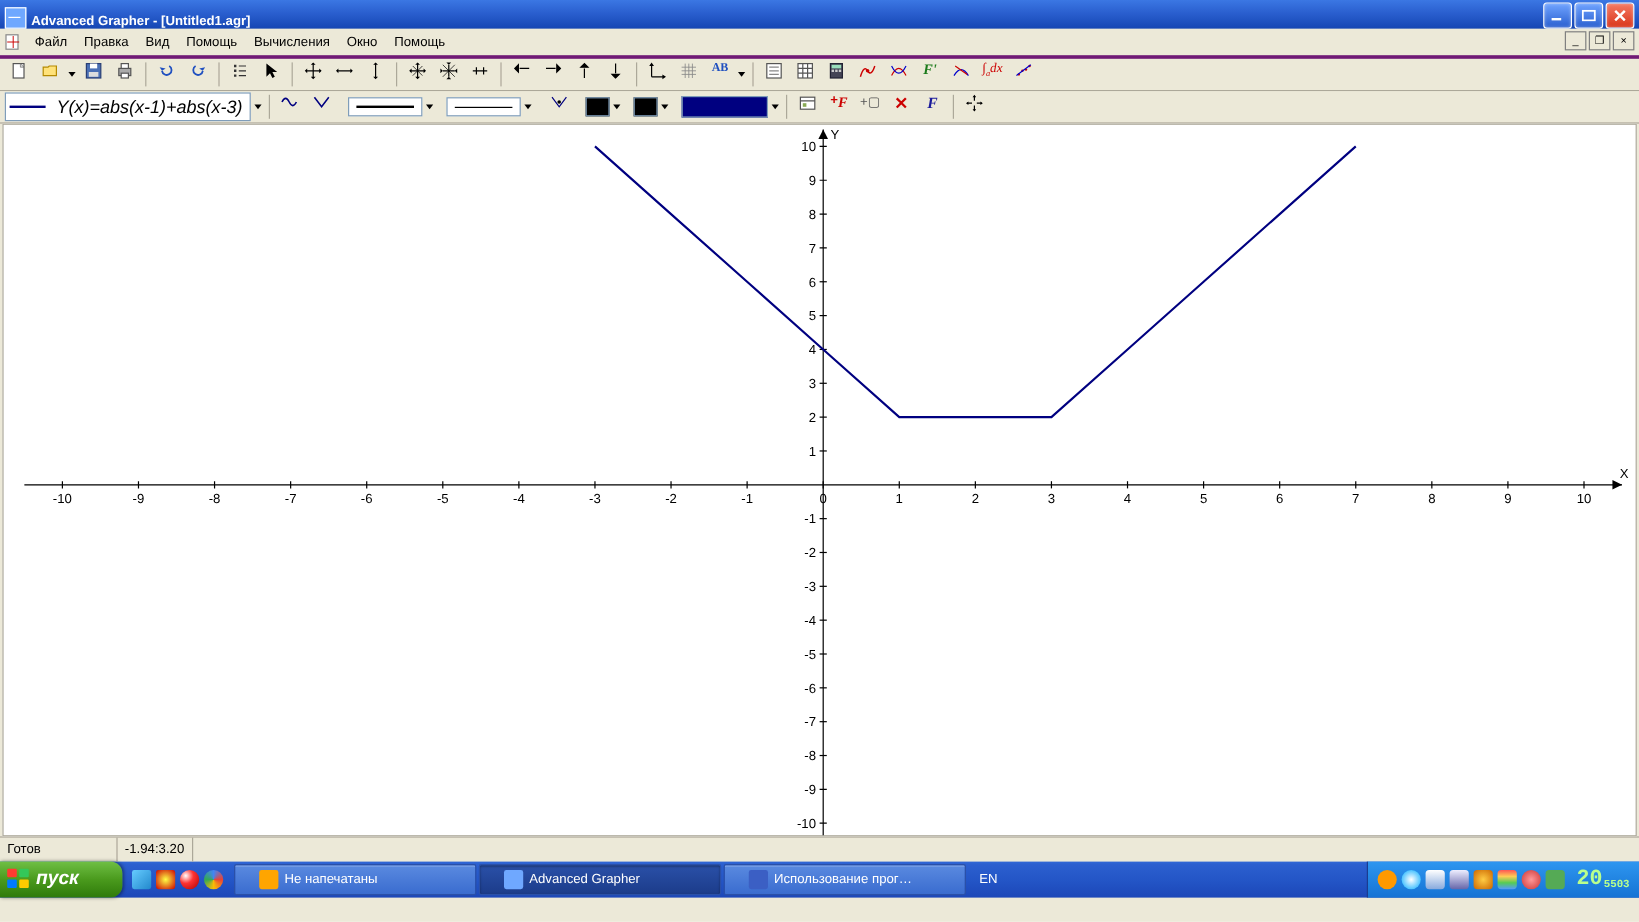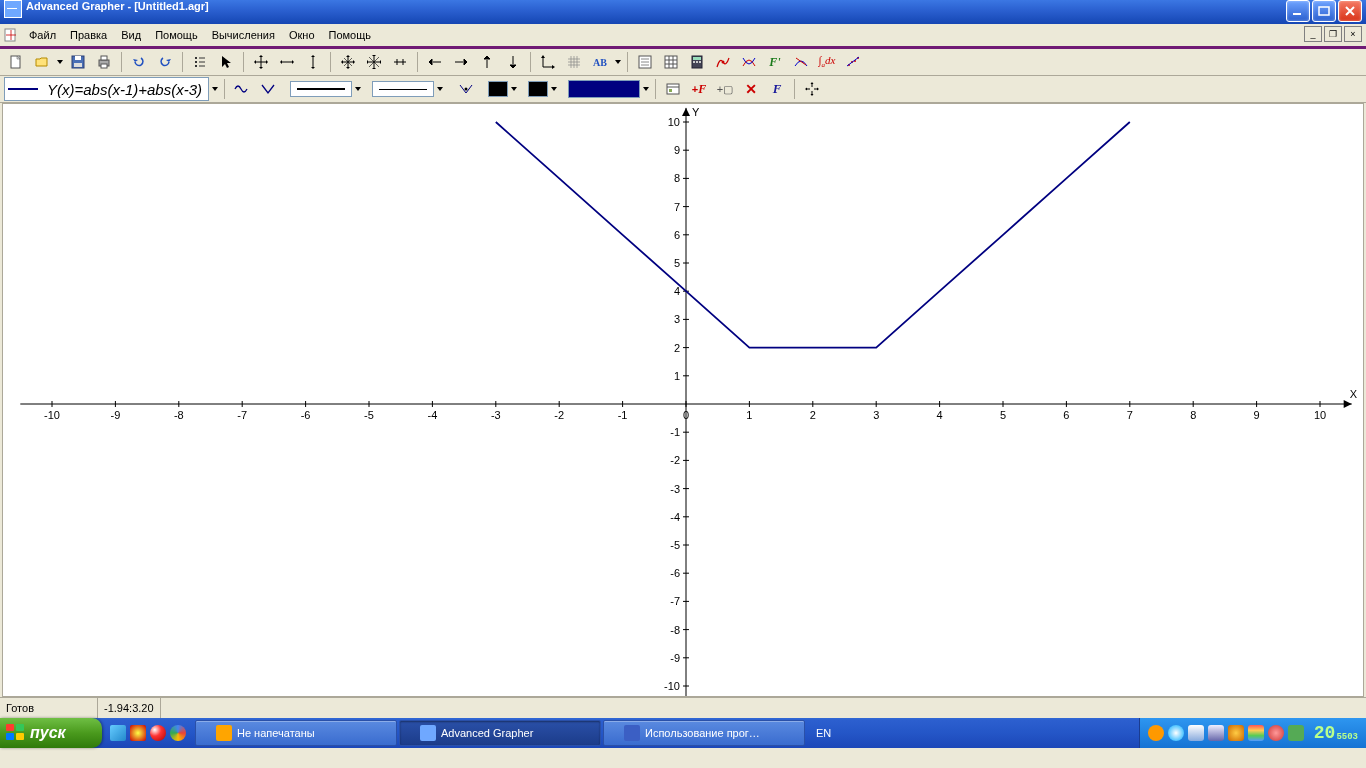--- a/index.html
+++ b/index.html
@@ -1,35 +1,35 @@
 <!DOCTYPE html>
 <html><head>
 <meta charset="utf-8">
 <style>
   html, body { margin:0; padding:0; width:1366px; height:768px; font-family:"Tahoma",sans-serif; font-size:11px; overflow:hidden; background:#ece9d8; }
   
-  .titlebar { height:24px; background:linear-gradient(to bottom,#3b77e3 0%,#2a5fcf 45%,#1546b3 100%); color:#fff; display:flex; align-items:flex-start; padding:0 4px; }
+  .titlebar { height:24px; background:linear-gradient(to bottom,#3b77e3 0%,#2a5fcf 45%,#1546b3 100%); color:#fff; display:flex; align-items:flex-end; padding:0 4px; }
   .titlebar .app-icon { width:16px; height:16px; background:#6fa8ff; border:1px solid #fff; margin-right:4px; position:relative; }
   .titlebar .app-icon::after { content:""; position:absolute; left:2px; top:7px; width:10px; height:0; border-top:1px solid #fff; }
   .titlebar .title-text { font-weight:bold; flex:0 0 auto; }
   .titlebar .spacer { flex:1; }
   .winbtn { width:22px; height:20px; margin-left:2px; border:1px solid #fff; border-radius:3px; display:flex; align-items:center; justify-content:center; font-weight:bold; color:#fff; box-shadow:inset 0 0 3px rgba(255,255,255,.4); }
   .winbtn.min, .winbtn.max { background:linear-gradient(to bottom,#6fa3ff,#2a5fcf); }
   .winbtn.close { background:linear-gradient(to bottom,#f47a63,#d9341a); }
   .winbtn svg { display:block; }
   
   .menubar { height:22px; background:#ece9d8; display:flex; align-items:center; padding:0 4px; border-bottom:3px solid #701a75; position:relative; }
   .menubar .doc-icon { width:14px; height:14px; margin-right:4px; display:inline-flex; }
   .menubar .doc-icon svg { width:14px; height:14px; }
   .menubar .mitem { padding:2px 7px; cursor:default; }
   .mdi-btns { position:absolute; right:4px; top:2px; display:flex; gap:2px; }
   .mdi-btn { width:16px; height:14px; border:1px solid #808080; background:#ece9d8; display:flex; align-items:center; justify-content:center; font-size:9px; font-family:Marlett, sans-serif; }
   
   .toolbar { height:26px; background:#ece9d8; border-bottom:1px solid #aca899; display:flex; align-items:center; padding:0 4px; gap:2px; }
-  .tbtn { width:22px; height:22px; border:1px solid transparent; display:flex; align-items:center; justify-content:center; border-radius:2px; }
+  .tbtn { width:22px; height:22px; border:1px solid transparent; display:flex; justify-content:center; border-radius:2px; }
   .sep { width:1px; height:20px; background:#aca899; margin:0 3px; }
   .sep2 { width:6px; }
   .dropdown-arrow { width:8px; height:22px; display:flex; align-items:center; justify-content:center; }
   .dropdown-arrow::after { content:""; border-left:3px solid transparent; border-right:3px solid transparent; border-top:4px solid #000; }
   
   .func-line { display:inline-flex; align-items:center; height:20px; border:1px solid #7f9db9; background:#fff; padding:1px 3px; }
   .func-line .swatch-line { width:30px; height:0; border-top:2px solid #000080; margin-right:6px; }
   .func-line .func-text { color:#000; font-size:15px; padding:0 3px; white-space:nowrap;font-style:italic; }
   .swatch-box { width:18px; height:14px; border:1px solid #7f9db9; }
   .swatch-long { width:70px; height:16px; background:#000080; border:1px solid #7f9db9; }

